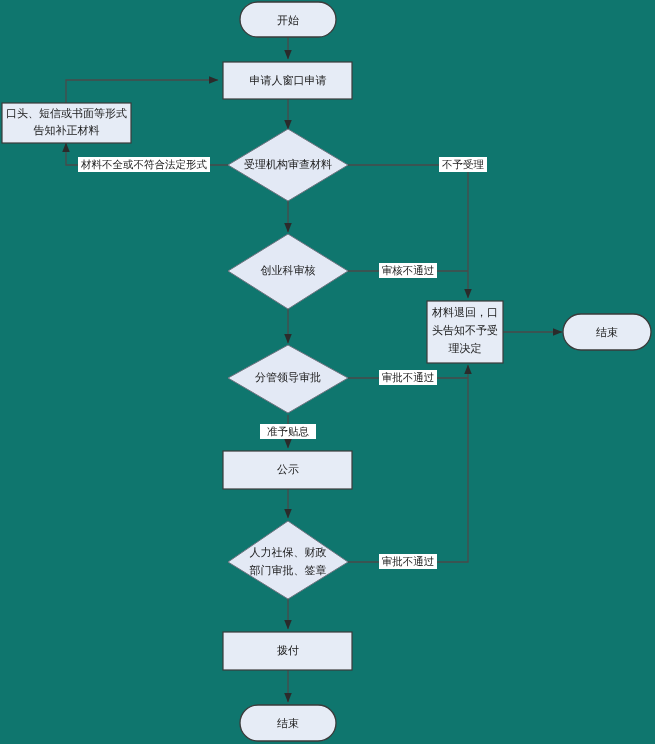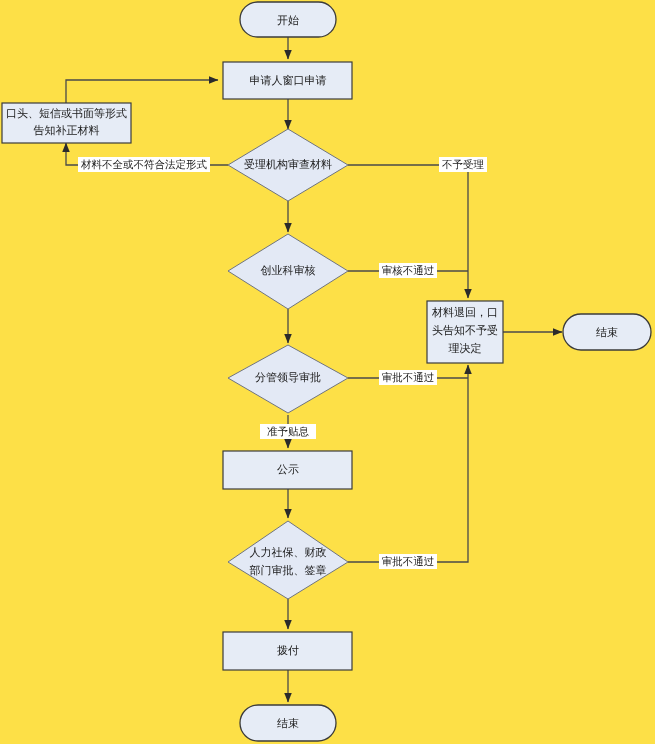--- a/index.html
+++ b/index.html
@@ -7,21 +7,21 @@
     padding: 0;
     background: #ffffff;
   }
   body {
     font-family: "DejaVu Sans", "Liberation Sans", sans-serif;
   }
   #canvas {
     position: relative;
     width: 655px;
     height: 744px;
-    background: #fde047;
+    background: #0f766e;
     overflow: hidden;
   }
   svg#flow {
     position: absolute;
     left: 0;
     top: 0;
     width: 655px;
     height: 744px;
   }
   .node-label {

